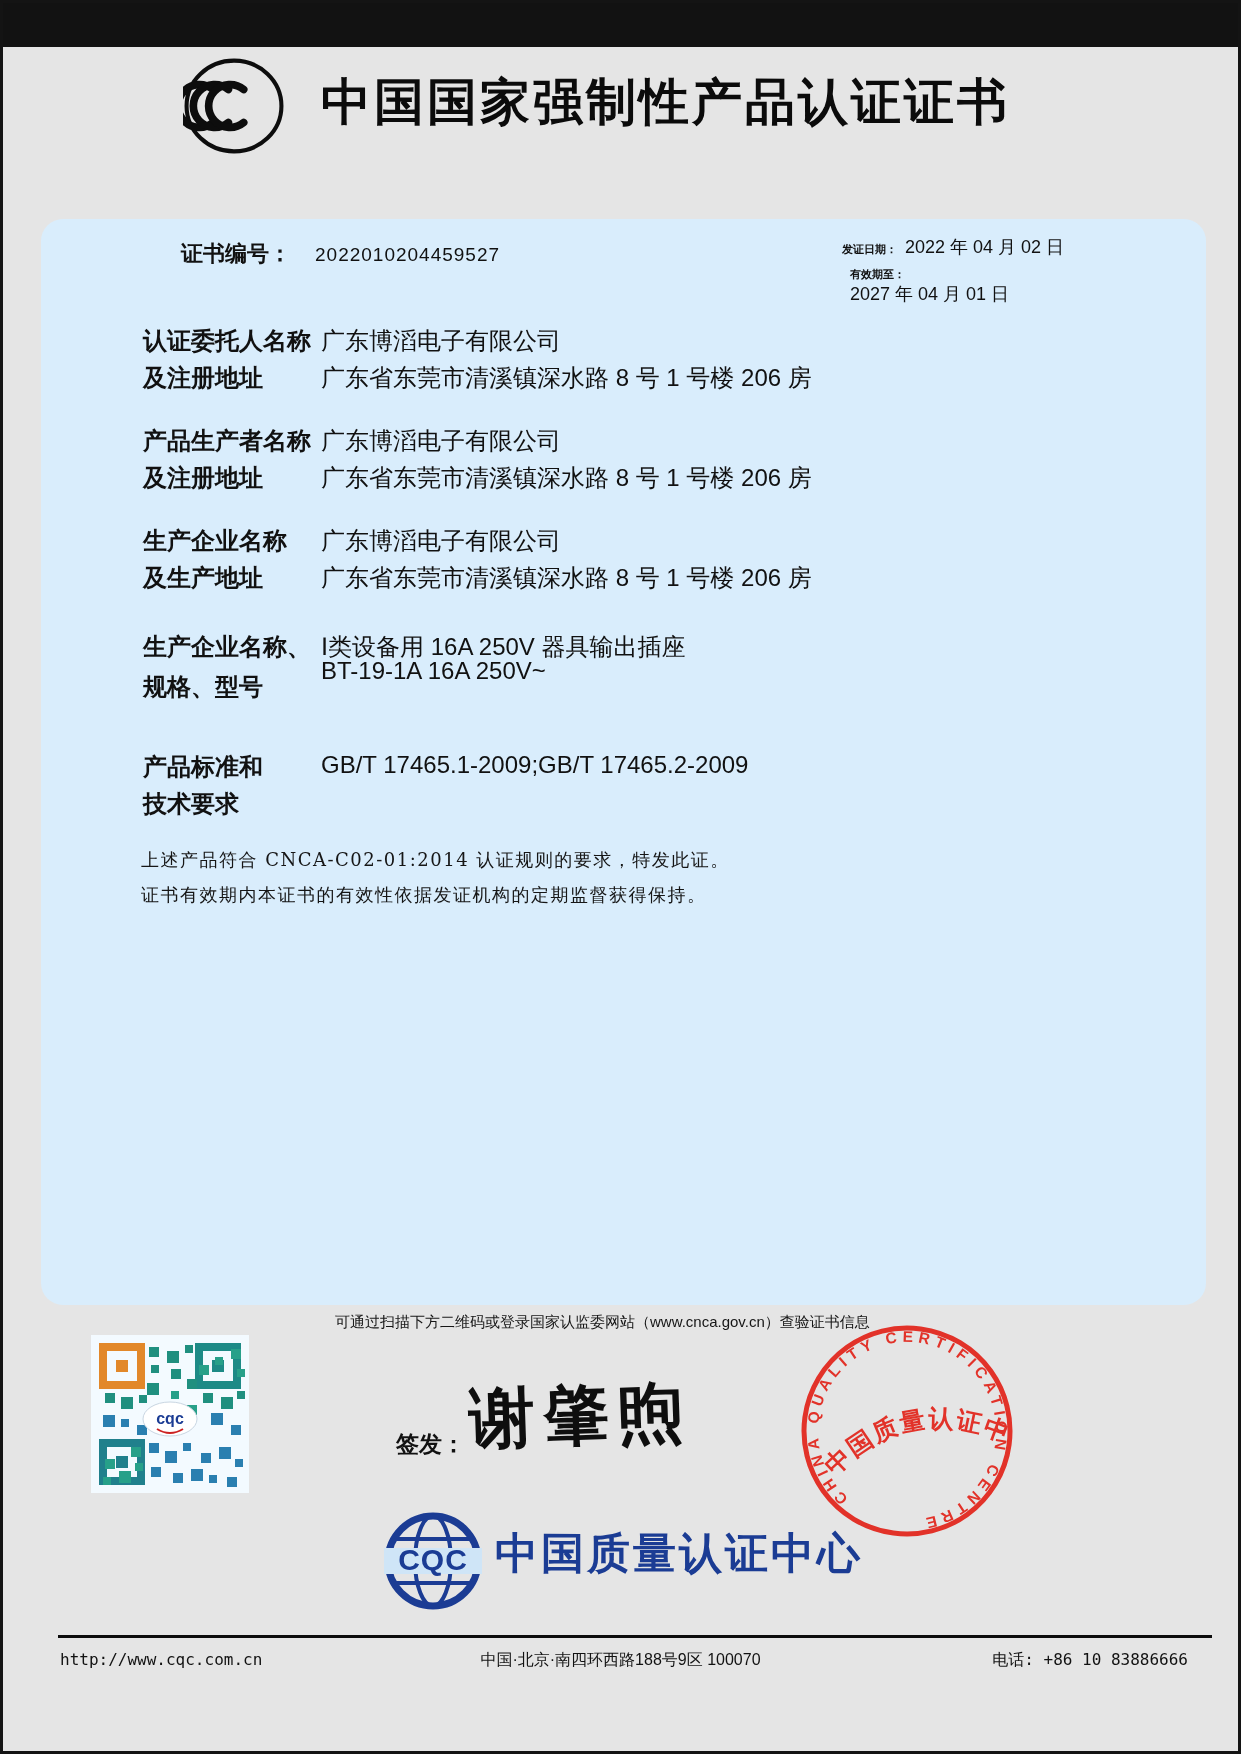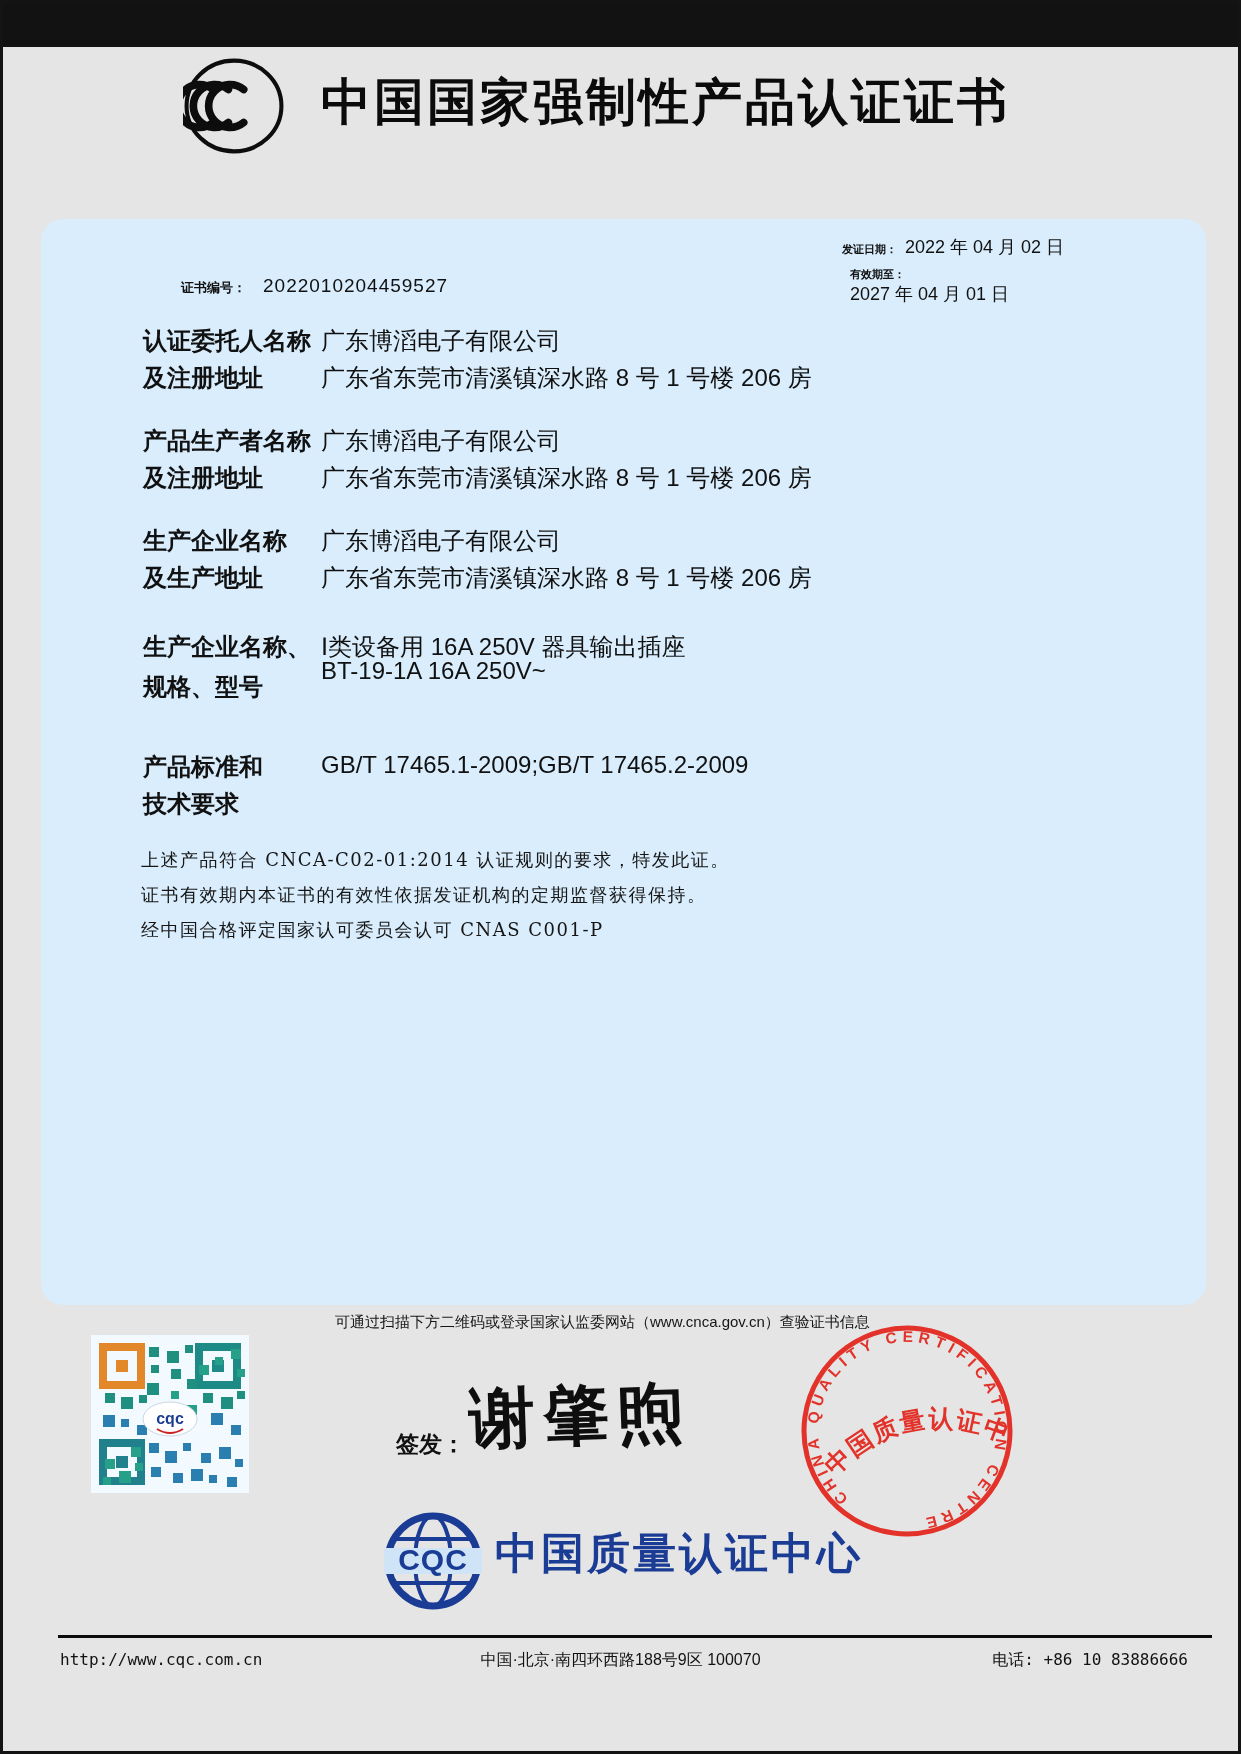--- a/index.html
+++ b/index.html
@@ -20,22 +20,22 @@
     position:absolute;left:318px;top:66px;
     font-size:50px;font-weight:bold;letter-spacing:3px;color:#0b0b0b;
     white-space:nowrap;
   }
   .panel{
     position:absolute;left:38px;top:216px;width:1165px;height:1086px;
     background:#d9edfc;border-radius:22px;
   }
   .serif{font-family:"DejaVu Serif","Liberation Serif",serif;}
   .certno-row{position:absolute;left:178px;top:236px;display:flex;align-items:baseline;white-space:nowrap;}
-  .certno-row .lab{font-size:13px;font-weight:bold;margin-top:40px;}
-  .certno-row .val{font-size:19px;margin-left:17px;letter-spacing:1px;}
+  .certno-row .lab{font-size:22px;font-weight:bold;}
+  .certno-row .val{font-size:19px;margin-left:24px;letter-spacing:1px;}
   .date-row{position:absolute;left:839px;display:flex;align-items:baseline;white-space:nowrap;}
   .date-row .lab{font-size:11px;font-weight:bold;}
   .date-row .val{font-size:18px;margin-left:8px;}
   .frow{position:absolute;left:140px;width:1010px;height:80px;}
   .frow .cell{position:absolute;white-space:nowrap;font-size:24px;}
   .frow .l1{left:0;top:0;font-weight:bold;}
   .frow .l2{left:0;top:37px;font-weight:bold;}
   .frow .v1{left:178px;top:0;}
   .frow .v2{left:178px;top:37px;}
   .frow.r4 .v2{top:26px;}
@@ -133,21 +133,20 @@
   </div>
   <div class="frow" style="top:748px;">
     <div class="cell l1">产品标准和</div>
     <div class="cell v1">GB/T 17465.1-2009;GB/T 17465.2-2009</div>
     <div class="cell l2">技术要求</div>
     <div class="cell v2"></div>
   </div>
 
   <div class="statement" style="top:845px;">上述产品符合 CNCA-C02-01:2014 认证规则的要求，特发此证。</div>
   <div class="statement" style="top:880px;">证书有效期内本证书的有效性依据发证机构的定期监督获得保持。</div>
-  <div class="statement" style="top:915px;">经中国合格评定国家认可委员会认可 CNAS C001-P</div>
 
   <div class="qr-note">可通过扫描下方二维码或登录国家认监委网站（www.cnca.gov.cn）查验证书信息</div>
 
   <svg class="qr-code" viewBox="0 0 158 158">
     <rect x="0" y="0" width="158" height="158" fill="#f3faff"></rect>
     <rect x="12" y="12" width="38" height="38" fill="none" stroke="#e2882a" stroke-width="8"></rect>
     <rect x="25" y="25" width="12" height="12" fill="#e2882a"></rect>
     <rect x="108" y="12" width="38" height="38" fill="none" stroke="#1d8a86" stroke-width="8"></rect>
     <rect x="121" y="25" width="12" height="12" fill="#1d8a86"></rect>
     <rect x="12" y="108" width="38" height="38" fill="none" stroke="#20808c" stroke-width="8"></rect>

